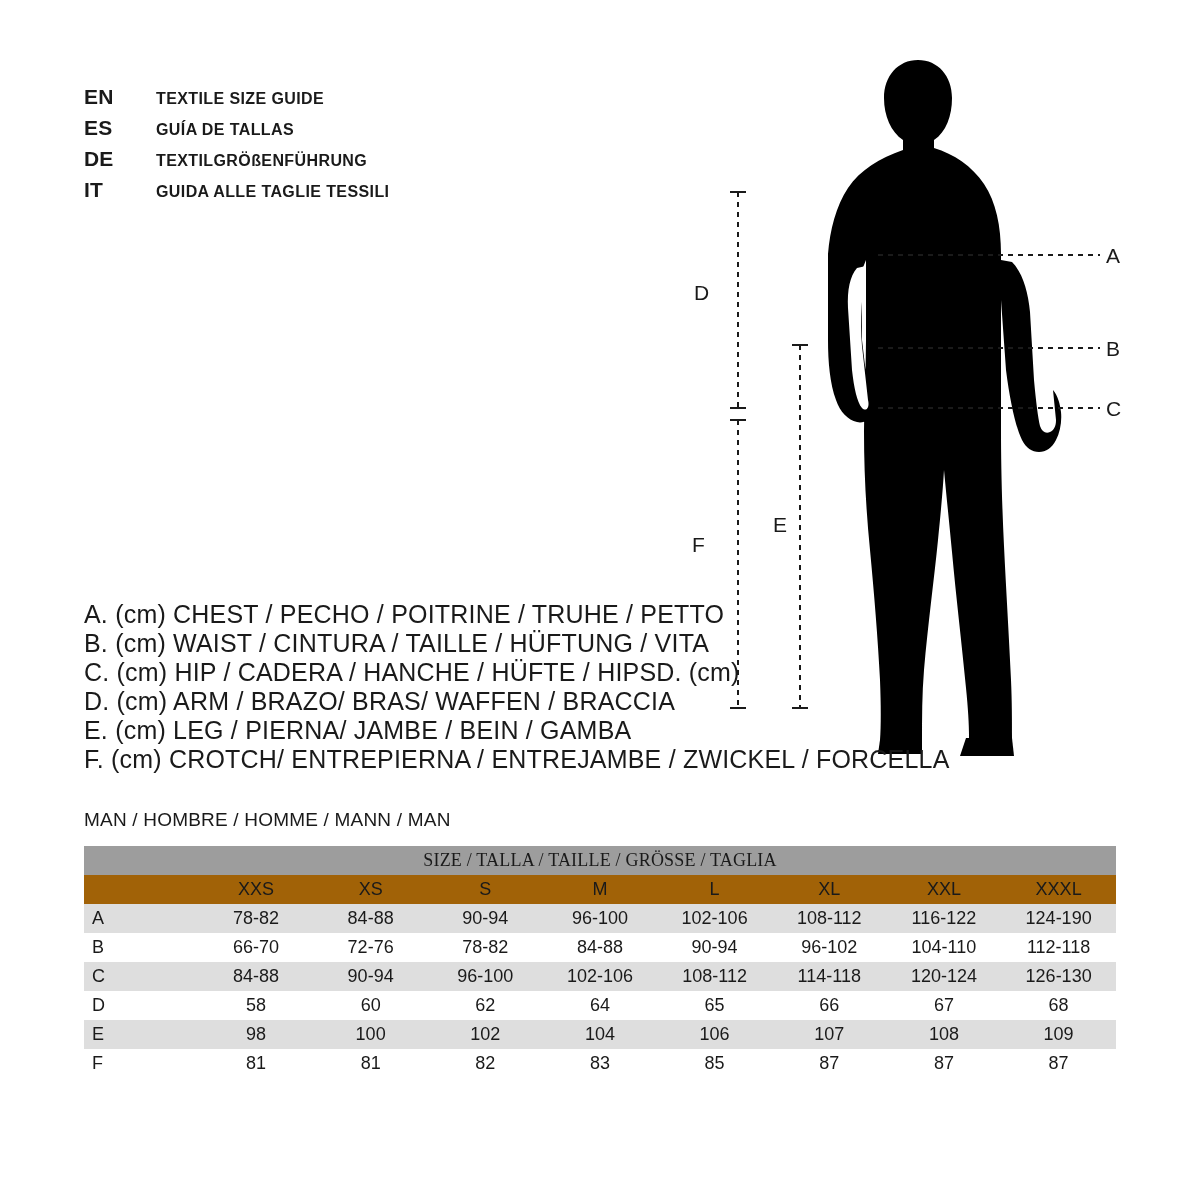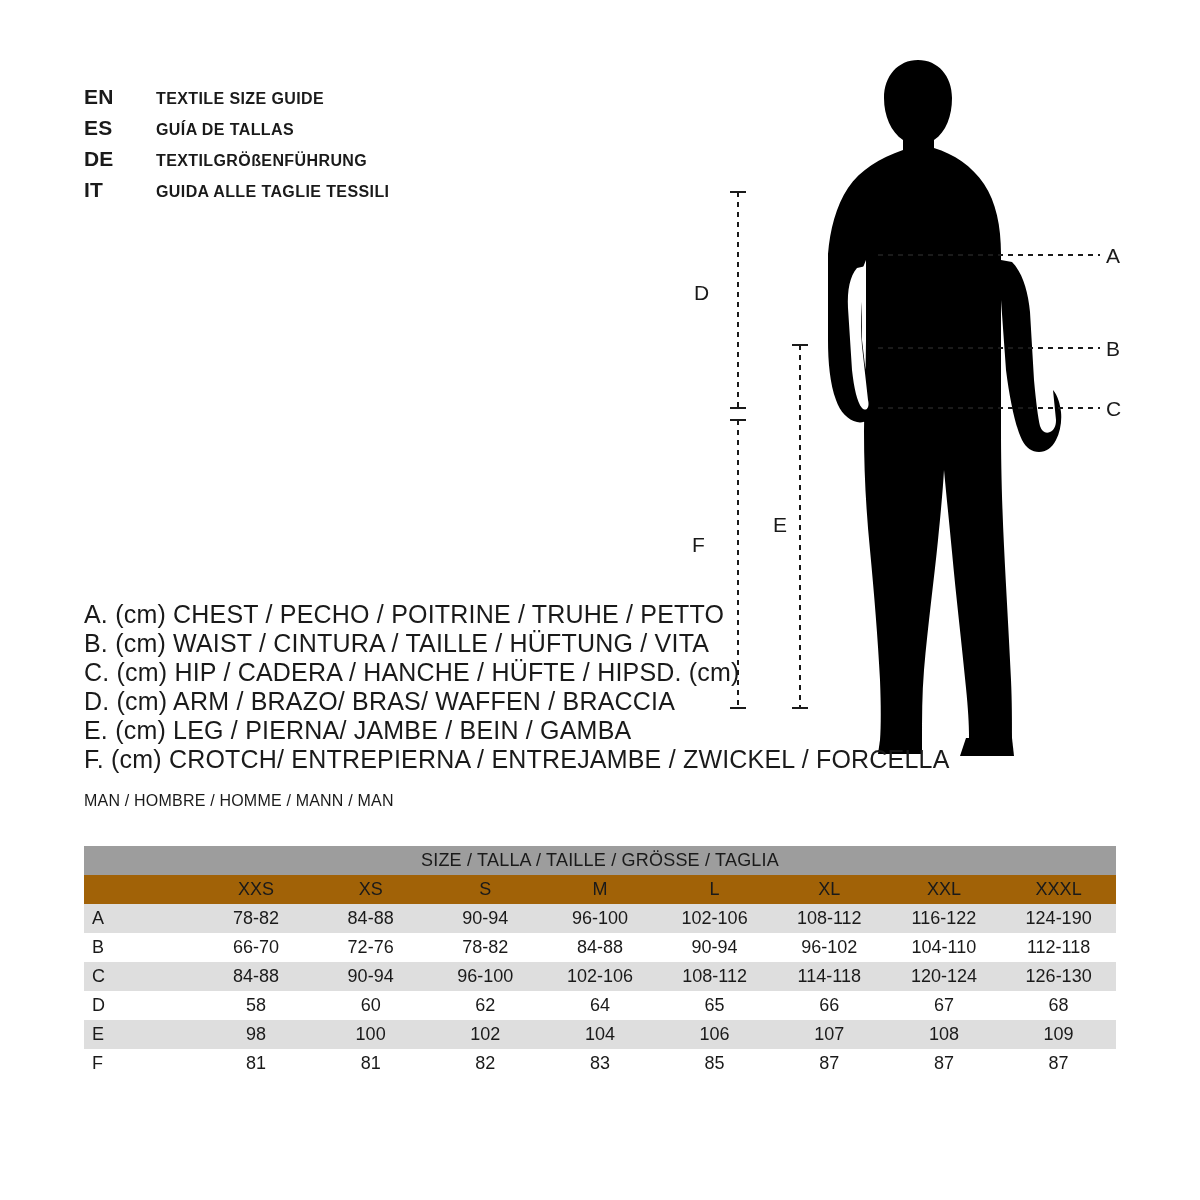--- a/index.html
+++ b/index.html
@@ -47,24 +47,24 @@
     top: 600px;
     width: 700px;
   }
   .legend-line {
     font-size: 25px;
     line-height: 29px;
     letter-spacing: 0.2px;
     white-space: nowrap;
   }
   .legend-sub {
-    font-size: 16px;
+    font-size: 19px;
     line-height: 29px;
     letter-spacing: 0.2px;
-    margin-top: 12px;
+    margin-top: 31px;
     white-space: nowrap;
   }
 
   
   .figure {
     position: absolute;
     left: 660px;
     top: 40px;
     width: 480px;
     height: 740px;
@@ -91,20 +91,21 @@
     height: 29px;
     color: #1a1a1a;
   }
   .hdr-bar td {
     background: #9d9d9d;
     text-align: left;
     padding-left: 8px;
     height: 27px;
     font-size: 18px;
     letter-spacing: 0.2px;
+    font-family: Liberation Serif, serif;
   }
   .col-label {
     width: 76px;
     text-align: left !important;
     padding-left: 8px !important;
   }
   tr.shade td { background: #dedede; }
   tr.plain td { background: #ffffff; }
   tr.sizes td { background: #a16207; }
 </style>

